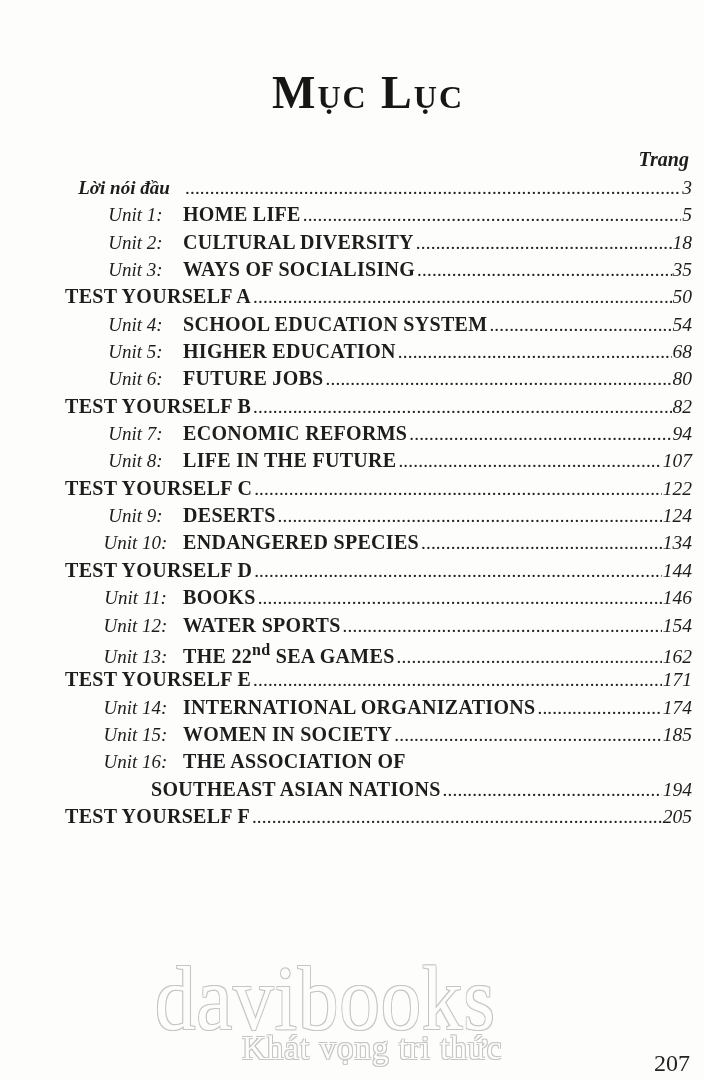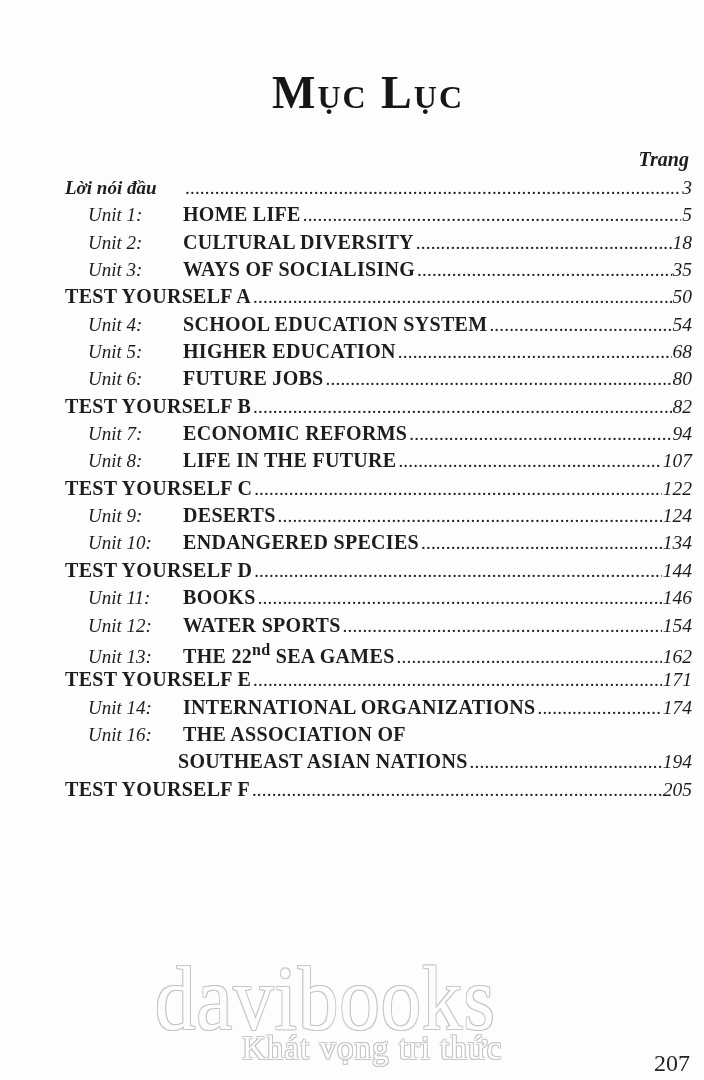--- a/index.html
+++ b/index.html
@@ -11,27 +11,27 @@
   .page-title {
     position:absolute; top:70px; left:16px; width:704px;
     text-align:center; font-size:46px; line-height:1; font-weight:bold;
     font-variant:small-caps; letter-spacing:2px; color:#161616;
   }
   .col-header {
     position:absolute; top:148px; right:47px;
     font-size:20px; font-weight:bold; font-style:italic;
   }
   .toc { position:absolute; top:176px; left:65px; right:44px; }
-  .row { display:flex; align-items:baseline; height:27.35px; font-size:20px; }
+  .row { display:flex; align-items:baseline; height:27.35px; font-size:20px;text-align:center; }
   .label { flex:none; width:118px; box-sizing:border-box; font-style:italic; font-size:19px; }
   .label.unit { padding-left:23px; }
   .label.preface { font-weight:bold; }
   .title { flex:none; font-weight:bold; letter-spacing:0.3px; white-space:pre; }
   .title.test-indent { }
-  .title.cont-indent { margin-left:113px; }
+  .title.cont-indent { margin-left:86px; }
   sup.ord { font-size:16px; font-weight:bold; }
   .leader { flex:1 1 auto; overflow:hidden; white-space:nowrap; margin:0 1px 0 2px; color:#242424; }
   .leader::after {
     content:"................................................................................................................................................................";
     font-size:19px; letter-spacing:0.2px;
   }
   .pagenum { flex:none; font-style:italic; font-size:19.5px; }
   .wm {
     position:absolute; white-space:nowrap; line-height:1;
     color:#fdfdfc; font-weight:normal;
@@ -159,20 +159,26 @@
         <span class="leader"></span>
         <span class="pagenum">171</span>
       </div>
       <div class="row">
         <span class="label unit">Unit 14:</span>
         <span class="title">INTERNATIONAL ORGANIZATIONS</span>
         <span class="leader"></span>
         <span class="pagenum">174</span>
       </div>
       <div class="row">
+        <span class="label unit">Unit 15:</span>
+        <span class="title">WOMEN IN SOCIETY</span>
+        <span class="leader"></span>
+        <span class="pagenum">185</span>
+      </div>
+      <div class="row">
         <span class="label unit">Unit 16:</span>
         <span class="title">THE ASSOCIATION OF</span>
       </div>
       <div class="row">
         <span class="title cont-indent">SOUTHEAST ASIAN NATIONS</span>
         <span class="leader"></span>
         <span class="pagenum">194</span>
       </div>
       <div class="row">
         <span class="title test-indent">TEST YOURSELF F</span>

